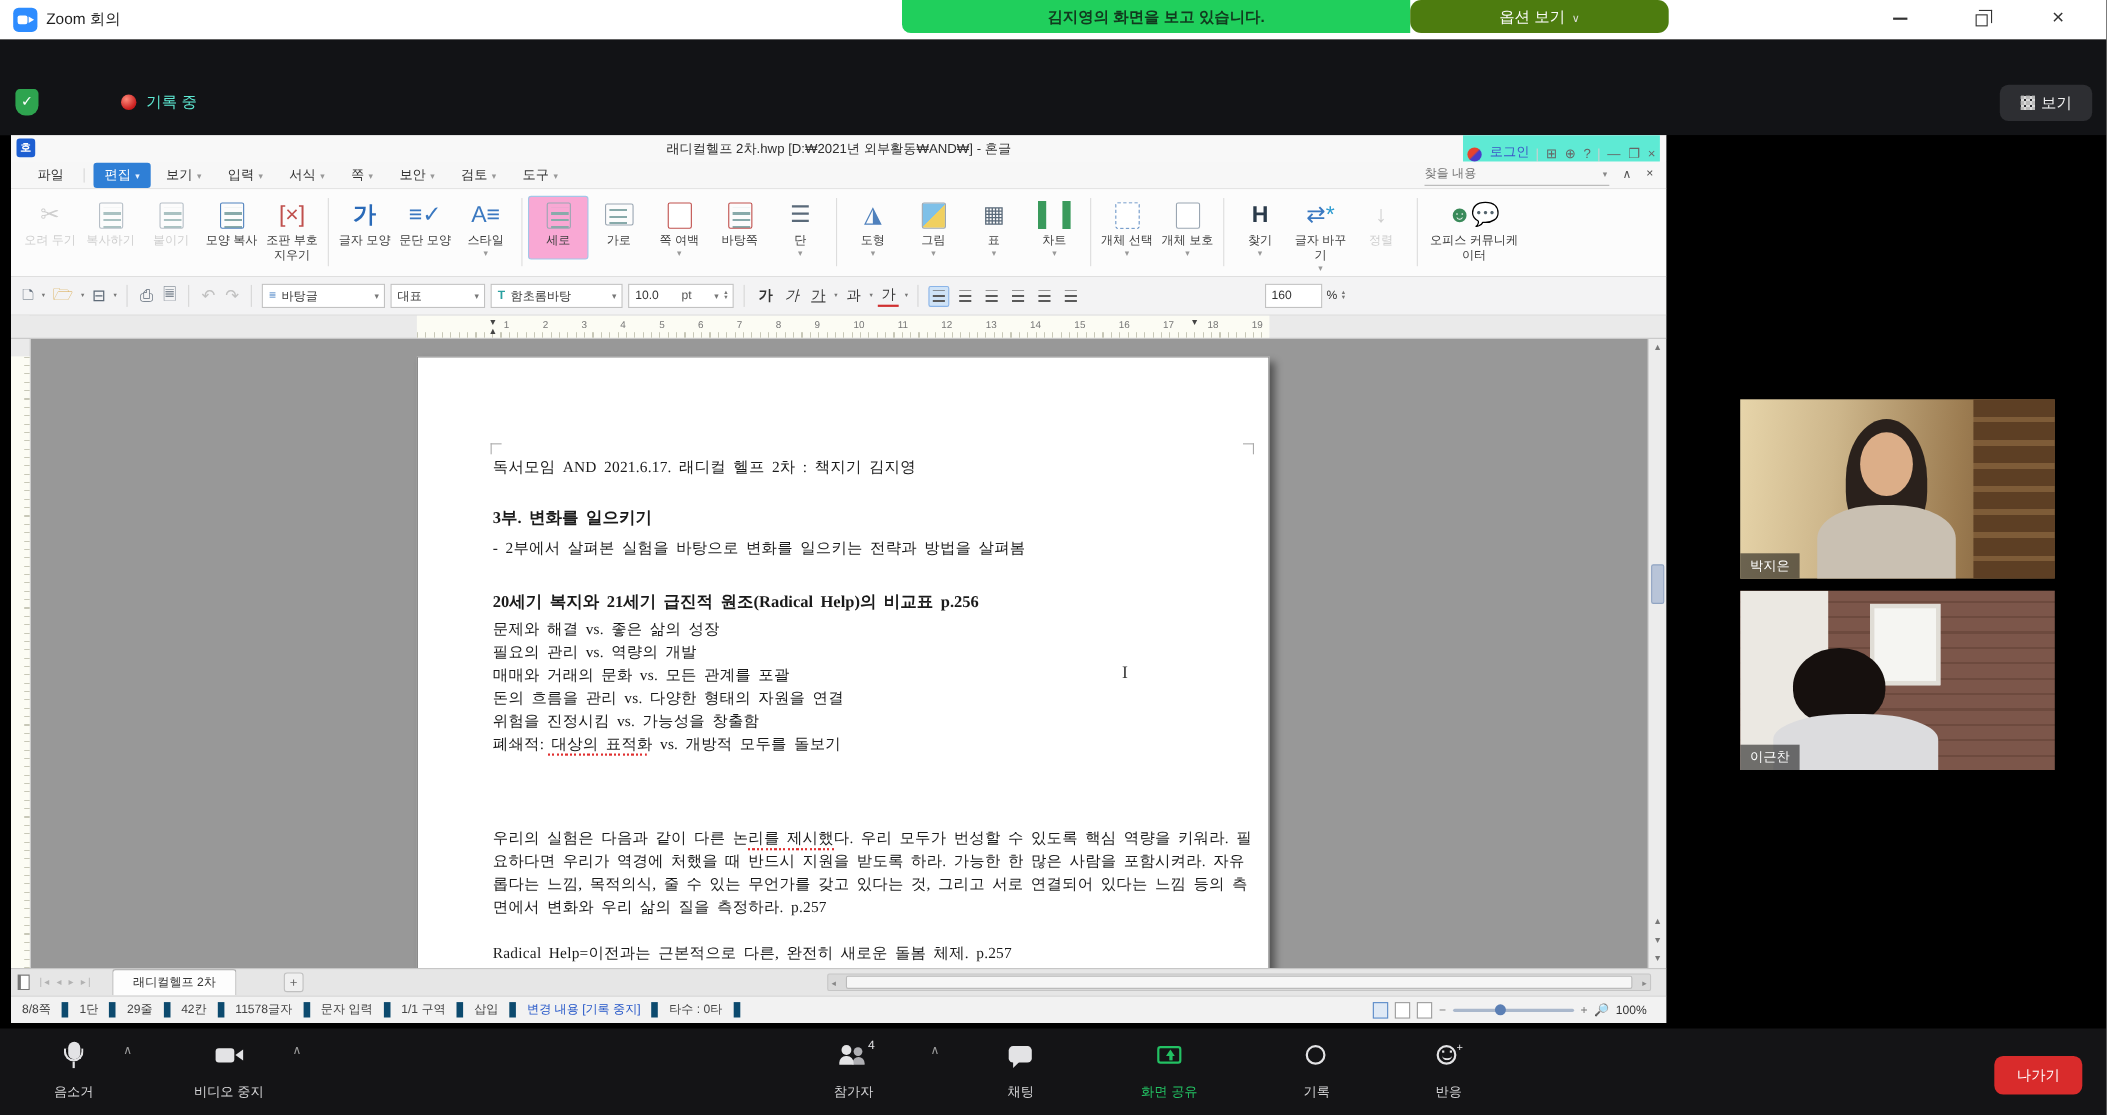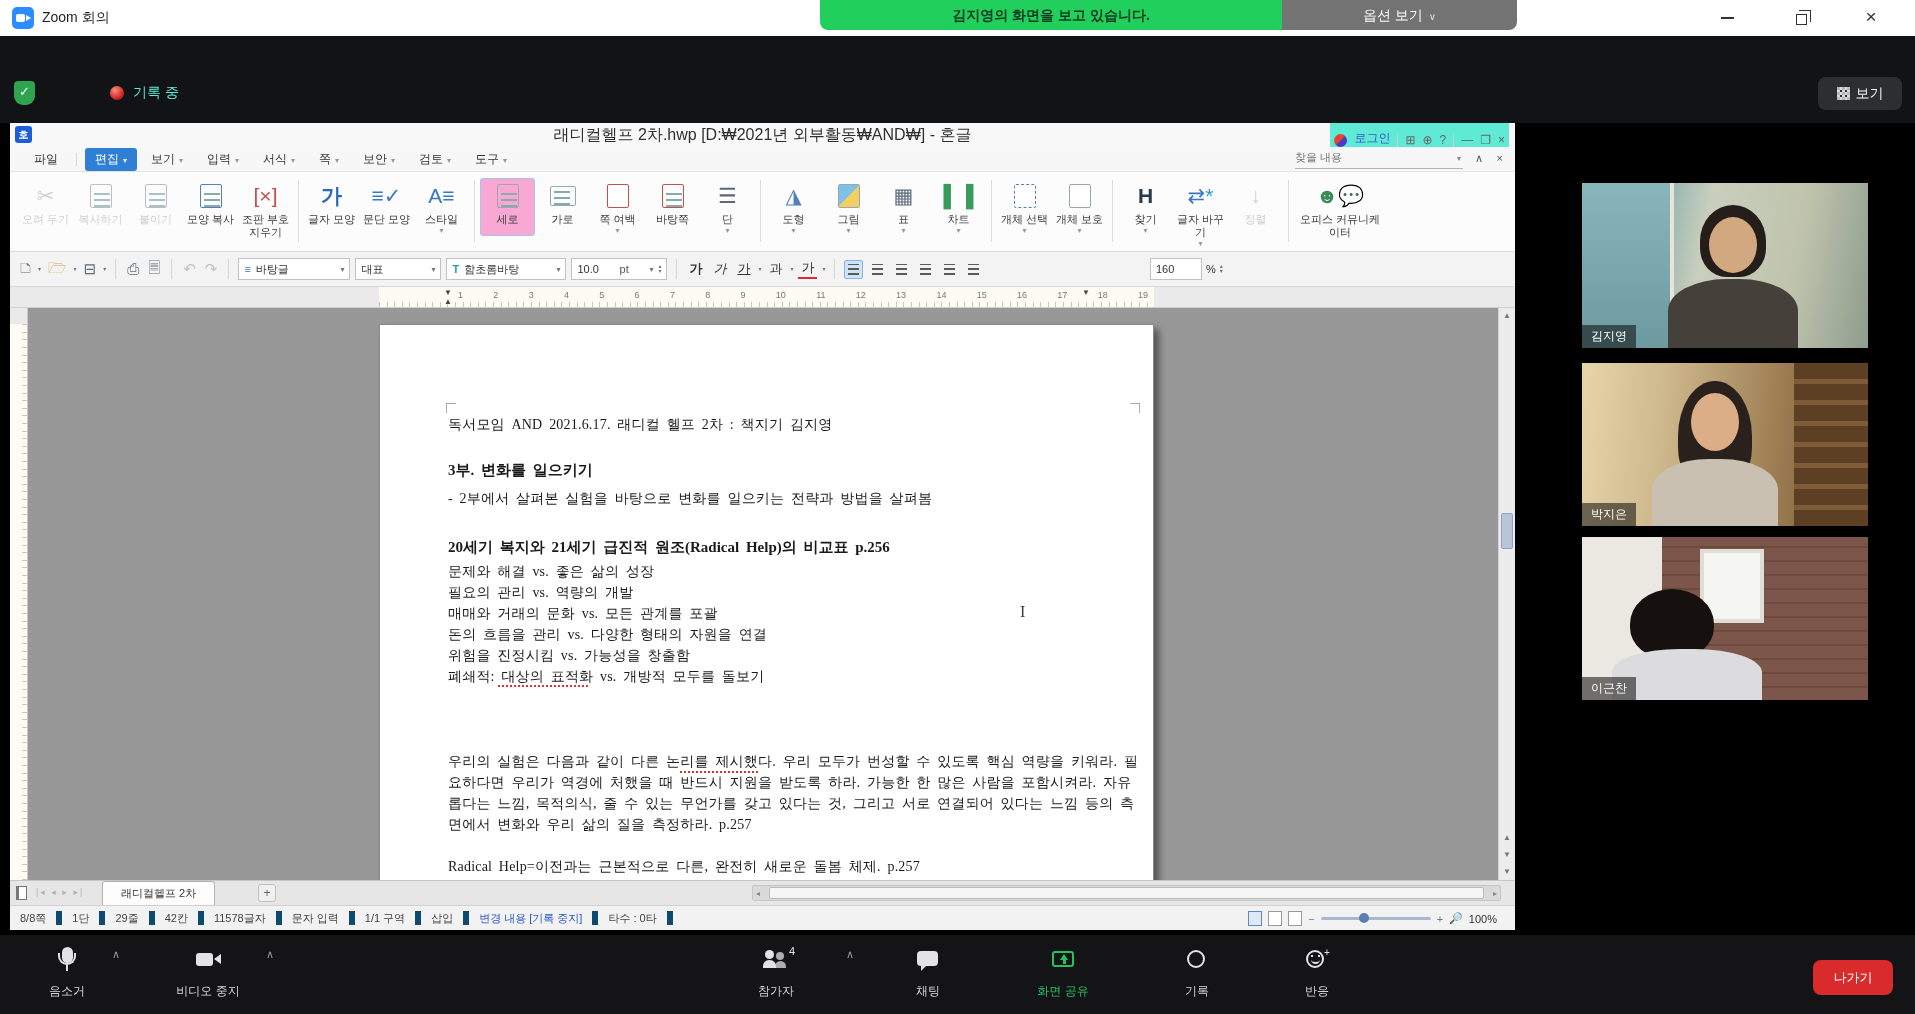--- a/index.html
+++ b/index.html
@@ -6,21 +6,21 @@
   body { font-family:"Liberation Sans",sans-serif; background:#222; }
   .screen { position:relative; width:1915px; height:1014px; background:#000; overflow:hidden; }
 
   
   .ztop { position:absolute; left:0; top:0; width:1915px; height:36px; background:#fff; }
   .zlogo { position:absolute; left:12px; top:7px; width:22px; height:22px; border-radius:5px; background:#2d8cff; }
   .zlogo .cam { position:absolute; left:4px; top:7px; width:9px; height:8px; background:#fff; border-radius:2px; }
   .zlogo .cam:after { content:""; position:absolute; left:10px; top:1px; border-left:5px solid #fff; border-top:3px solid transparent; border-bottom:3px solid transparent; }
   .ztitle { position:absolute; left:42px; top:9px; font-size:14px; color:#1f1f1f; }
   .zbanner { position:absolute; left:820px; top:0; width:462px; height:30px; background:#20cf5c; color:#113a1e; font-size:14px; font-weight:bold; text-align:center; line-height:30px; border-bottom-left-radius:8px; }
-  .zoptions { position:absolute; left:1282px; top:0; width:235px; height:30px; background:#737373; color:#fafafa; font-size:14px; text-align:center; line-height:30px; border-bottom-right-radius:8px; }
+  .zoptions { position:absolute; left:1282px; top:0; width:235px; height:30px; background:#4d7c0f; color:#fafafa; font-size:14px; text-align:center; line-height:30px; border-bottom-right-radius:8px;border-radius:10px; }
   .zoptions .caret { font-size:10px; color:#ddd; margin-left:6px; }
   .wbtn { position:absolute; top:6px; width:30px; height:22px; text-align:center; color:#333; font-size:15px; line-height:22px; }
   .wbtn.min { left:1712px; } .wbtn.min:after { content:""; display:inline-block; width:13px; height:2px; background:#333; vertical-align:middle; }
   .wbtn.res { left:1786px; } .wbtn.res i { display:inline-block; width:11px; height:11px; border:1.5px solid #333; position:relative; top:3px; }
   .wbtn.res i:before { content:""; position:absolute; left:2px; top:-5px; width:11px; height:11px; border:1.5px solid #333; border-left:none; border-bottom:none; }
   .wbtn.close { left:1856px; font-size:19px; }
 
   
   .zsub { position:absolute; left:0; top:36px; width:1915px; height:87px; background:#121316; }
   .shield { position:absolute; left:14px; top:45px; width:21px; height:24px; background:#2ea44f; border-radius:4px 4px 9px 9px; color:#fff; font-size:13px; text-align:center; line-height:22px; }
@@ -28,21 +28,21 @@
   .reclabel { position:absolute; left:133px; top:48px; font-size:14px; color:#5eead4; }
   .viewbtn { position:absolute; left:1818px; top:41px; width:84px; height:33px; background:#2d2e32; border-radius:8px; color:#f2f2f2; font-size:14px; text-align:center; line-height:33px; }
   .viewbtn .grid { display:inline-block; width:13px; height:13px; margin-right:6px; vertical-align:-2px;
      background:repeating-linear-gradient(0deg,#d9d9d9 0 3px,transparent 3px 5px), repeating-linear-gradient(90deg,#d9d9d9 0 3px,transparent 3px 5px);
      background-blend-mode:multiply; }
 
   
   .hwp { position:absolute; left:10px; top:123px; width:1505px; height:807px; background:#f7f7f7; font-size:12px; color:#333; }
   .hwp-titlebar { position:absolute; left:0; top:0; width:100%; height:24px; background:#f8f8f8; }
   .happicon { position:absolute; left:5px; top:3px; width:17px; height:17px; background:#1d5fd2; border-radius:3px; color:#fff; font-size:10px; font-weight:bold; text-align:center; line-height:17px; }
-  .htitle { position:absolute; left:0; top:0; width:100%; text-align:center; font-size:16px; line-height:24px; color:#2f2f2f; }
+  .htitle { position:absolute; left:0; top:0; width:100%; text-align:center; font-size:12px; line-height:24px; color:#2f2f2f; }
   .hlogin { position:absolute; right:6px; top:0; height:24px; display:flex; align-items:flex-end; gap:7px; background:#5eead4; padding:0 4px; }
   .logindot { width:13px; height:13px; border-radius:50%; background:linear-gradient(135deg,#e8432e 45%,#4a3cc8 55%); }
   .loginlabel { color:#3c55c8; font-size:12px; }
   .hsep { width:1px; height:12px; background:#d0d0d0; }
   .hglyph { color:#666; font-size:12px; }
   .hwp-menubar { position:absolute; left:0; top:24px; width:100%; height:25px; background:#f7f7f7; border-bottom:1px solid #e2e2e2; display:flex; align-items:center; padding-left:14px; gap:4px; }
   .menu { padding:3px 10px; font-size:12px; color:#333; border-radius:3px; }
   .menu .mcaret { font-size:8px; color:#999; margin-left:4px; }
   .menu.active { background:#2f7fd6; color:#fff; }
   .menu.active .mcaret { color:#e8f2ff; }
@@ -528,27 +528,20 @@
             <div class="sliderknob"></div>
           </div>
         <span style="color:#777;">+</span>
         <span style="color:#777;">🔎</span>
         <span class="statzoom">100%</span>
       </div>
     </div>
   </div>
 
   <div class="vpanel">
-    <div class="vid v1 v1bg" style="top:60px;height:165px;">
-      <div class="win"></div>
-      <div class="hair" style="left:118px;top:22px;width:66px;height:72px;background:#241d1a;"></div>
-      <div class="head" style="left:127px;top:34px;width:48px;height:56px;background:#d2a880;"></div>
-      <div class="torso" style="left:86px;top:96px;width:130px;height:70px;background:#45403a;"></div>
-      <div class="vlabel">김지영</div>
-    </div>
     <div class="vid v2 v2bg" style="top:240px;height:163px;">
       <div class="shelf"></div>
       <div class="hair" style="left:96px;top:18px;width:74px;height:110px;background:#2a211c;"></div>
       <div class="head" style="left:109px;top:30px;width:48px;height:58px;background:#dcae88;"></div>
       <div class="torso" style="left:70px;top:96px;width:126px;height:68px;background:#c9c0b2;"></div>
       <div class="vlabel">박지은</div>
     </div>
     <div class="vid v3 v3bg" style="top:414px;height:163px;">
       <div class="wall"></div>
       <div class="frame"></div>

